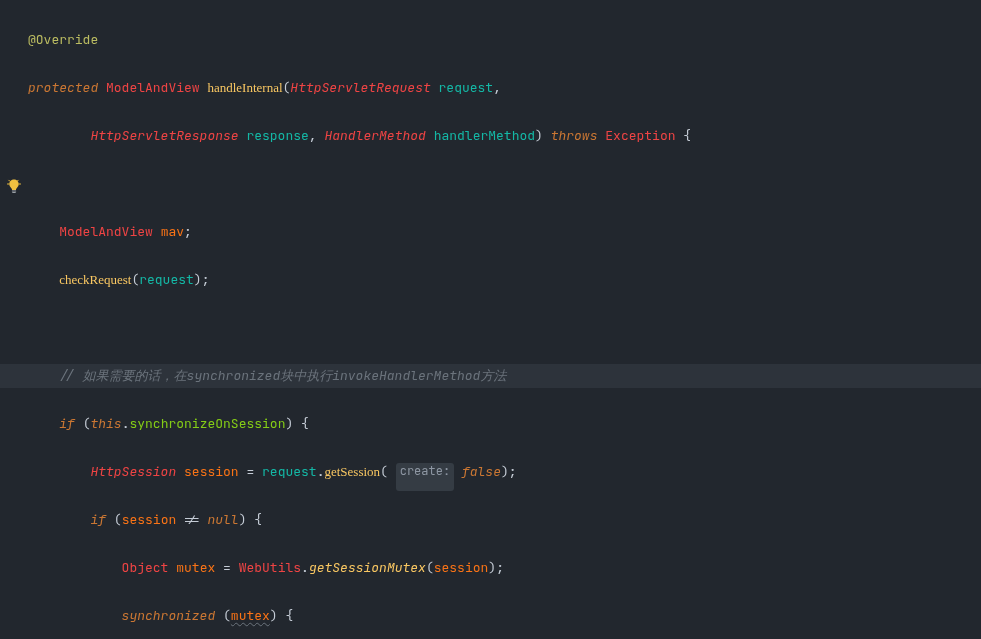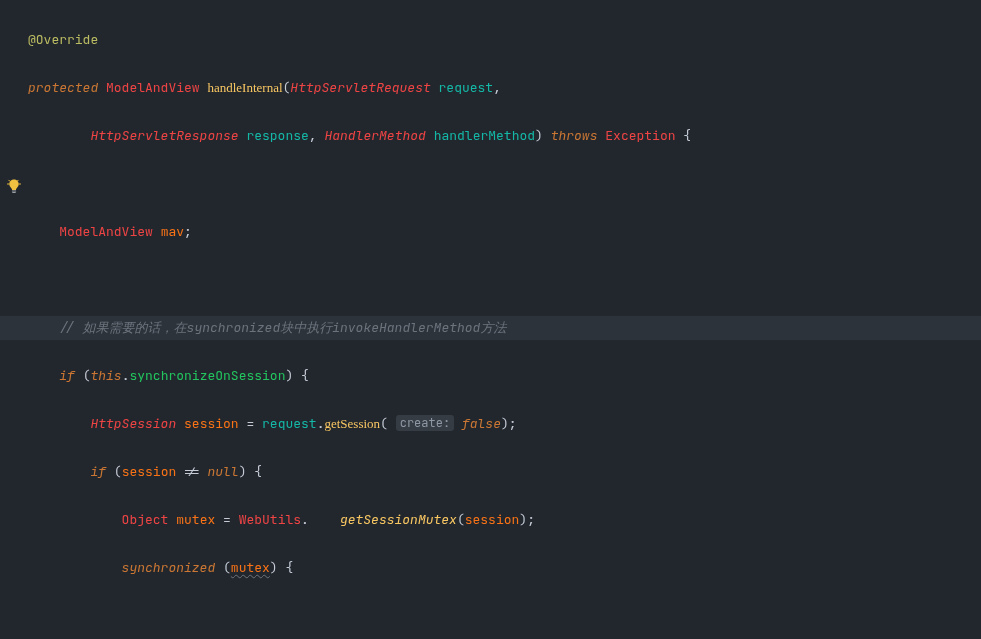--- a/index.html
+++ b/index.html
@@ -43,27 +43,27 @@
   .hl-line {
     background: #2d333b;
     margin-left: -28px;
     padding-left: 28px;
   }
   
   .tk-annot   { color: #bbbc61; margin-top: 48px; }
   .tk-kw      { color: #cb7733; font-style: italic; }  
   .tk-type    { color: #ef4444; }
   .tk-method  { color: #f9c762; font-family: Liberation Serif, serif; }
-  .tk-static  { color: #f9c762; font-style: italic; margin-left: 31px; }
+  .tk-static  { color: #f9c762; font-style: italic; }
   .tk-param   { color: #14b8a6; }
-  .tk-field   { color: #22c55e; }
+  .tk-field   { color: #84cc16; }
   .tk-local   { color: #f97316; }
   .tk-comment { color: #6b737c; font-style: italic; }
   .tk-punc    { color: #c5ccd6; }
-  .tk-hint    { font-style: normal; color:#8e97a3; background:#353c44; border-radius:3px; padding:0 4px; font-size:12px; line-height:16px; display:inline-block; height:16px; vertical-align:1px;}
+  .tk-hint    { font-style: normal; color:#8e97a3; background:#353c44; border-radius:3px; padding:0 4px; font-size:12px; line-height:16px; display:inline-block; height:28px; vertical-align:1px;}
   .squiggle   { text-decoration: underline wavy #6b737c 1px; text-underline-offset: 2px;}
   .it { font-style: italic; text-align: center; }
 </style>
 </head>
 <body>
 
 <div class="editor">
   <div class="gutter">
     <span class="bulb" style="top:178px;">
       <svg viewBox="0 0 16 16" width="16" height="16">
@@ -74,20 +74,21 @@
       </svg>
     </span>
   </div>
 
   <div class="code">
 <div class="line"><span class="tk-annot">@Override</span></div>
 <div class="line"><span class="tk-kw">protected</span> <span class="tk-type">ModelAndView</span> <span class="tk-method">handleInternal</span><span class="tk-punc">(</span><span class="tk-type it">HttpServletRequest</span> <span class="tk-param">request</span><span class="tk-punc">,</span></div>
 <div class="line">        <span class="tk-type it">HttpServletResponse</span> <span class="tk-param">response</span><span class="tk-punc">, </span><span class="tk-type it">HandlerMethod</span> <span class="tk-param">handlerMethod</span><span class="tk-punc">) </span><span class="tk-kw">throws</span> <span class="tk-type">Exception</span> <span class="tk-punc">{</span></div>
 <div class="line"></div>
 <div class="line">    <span class="tk-type">ModelAndView</span> <span class="tk-local">mav</span><span class="tk-punc">;</span></div>
+<div class="line">    <span class="tk-method">checkRequest</span><span class="tk-punc">(</span><span class="tk-param">request</span><span class="tk-punc">);</span></div>
 <div class="line"></div>
 <div class="line hl-line">    <span class="tk-comment">// 如果需要的话，在synchronized块中执行invokeHandlerMethod方法</span></div>
 <div class="line">    <span class="tk-kw">if</span> <span class="tk-punc">(</span><span class="tk-kw">this</span><span class="tk-punc">.</span><span class="tk-field">synchronizeOnSession</span><span class="tk-punc">) {</span></div>
 <div class="line">        <span class="tk-type it">HttpSession</span> <span class="tk-local">session</span> <span class="tk-punc">= </span><span class="tk-param">request</span><span class="tk-punc">.</span><span class="tk-method">getSession</span><span class="tk-punc">( </span><span class="tk-hint">create:</span> <span class="tk-kw">false</span><span class="tk-punc">);</span></div>
 <div class="line">        <span class="tk-kw">if</span> <span class="tk-punc">(</span><span class="tk-local">session</span> <span class="tk-punc">!= </span><span class="tk-kw">null</span><span class="tk-punc">) {</span></div>
 <div class="line">            <span class="tk-type">Object</span> <span class="tk-local">mutex</span> <span class="tk-punc">= </span><span class="tk-type">WebUtils</span><span class="tk-punc">.</span><span class="tk-static">getSessionMutex</span><span class="tk-punc">(</span><span class="tk-local">session</span><span class="tk-punc">);</span></div>
 <div class="line">            <span class="tk-kw">synchronized</span> <span class="tk-punc">(</span><span class="tk-local squiggle">mutex</span><span class="tk-punc">) {</span></div>
 
 
 

